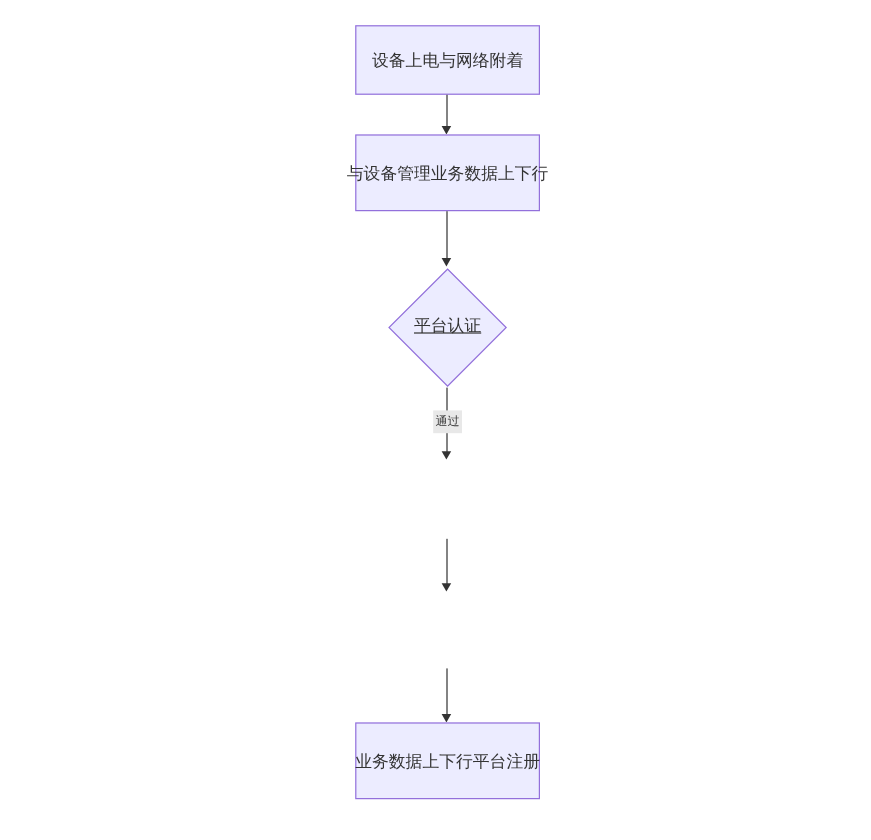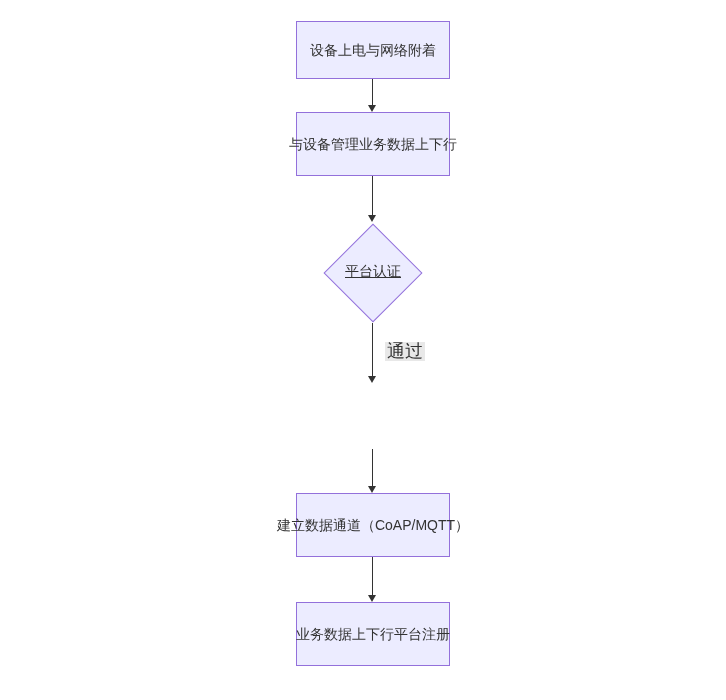--- a/index.html
+++ b/index.html
@@ -71,25 +71,24 @@
     height: 0;
     border-left: 4.5px solid transparent;
     border-right: 4.5px solid transparent;
     border-top: 7px solid var(--arrow, #333333);
   }
   .edge-label {
     position: absolute;
     transform: translateX(-50%);
     background: var(--edge-label-bg, #e8e8e8);
     color: var(--text, #333333);
-    font-size: 18px;
+    font-size: 10px;
     line-height: 19px;
     padding: 0 2px;
     white-space: nowrap;
-    margin-left: 32px;
   }
 </style>
 </head>
 <body>
 
 <div class="canvas">
 
   <div class="node" style="top:21px; height:58px;">
     <span>设备上电与网络附着</span>
   </div>
@@ -105,24 +104,20 @@
 
   <div class="diamond-shape" style="left:338px; top:238px;"></div>
   <span class="diamond-label" style="left:373px; top:272px;">平台认证</span>
 
   <div class="arrow" style="top:323px; height:60px;"></div>
   <span class="edge-label" style="left:373px; top:342px;">通过</span>
 
 
   <div class="arrow" style="top:449px; height:44px;"></div>
 
-  <div class="node" style="top:493px; height:64px;">
-    <span>建立数据通道</span>
-    <span>（CoAP/MQTT）</span>
-  </div>
 
   <div class="arrow" style="top:557px; height:45px;"></div>
 
   <div class="node" style="top:602px; height:64px;">
     <span>业务数据上下行</span>
     <span>平台注册</span>
   </div>
 
 </div>
 

